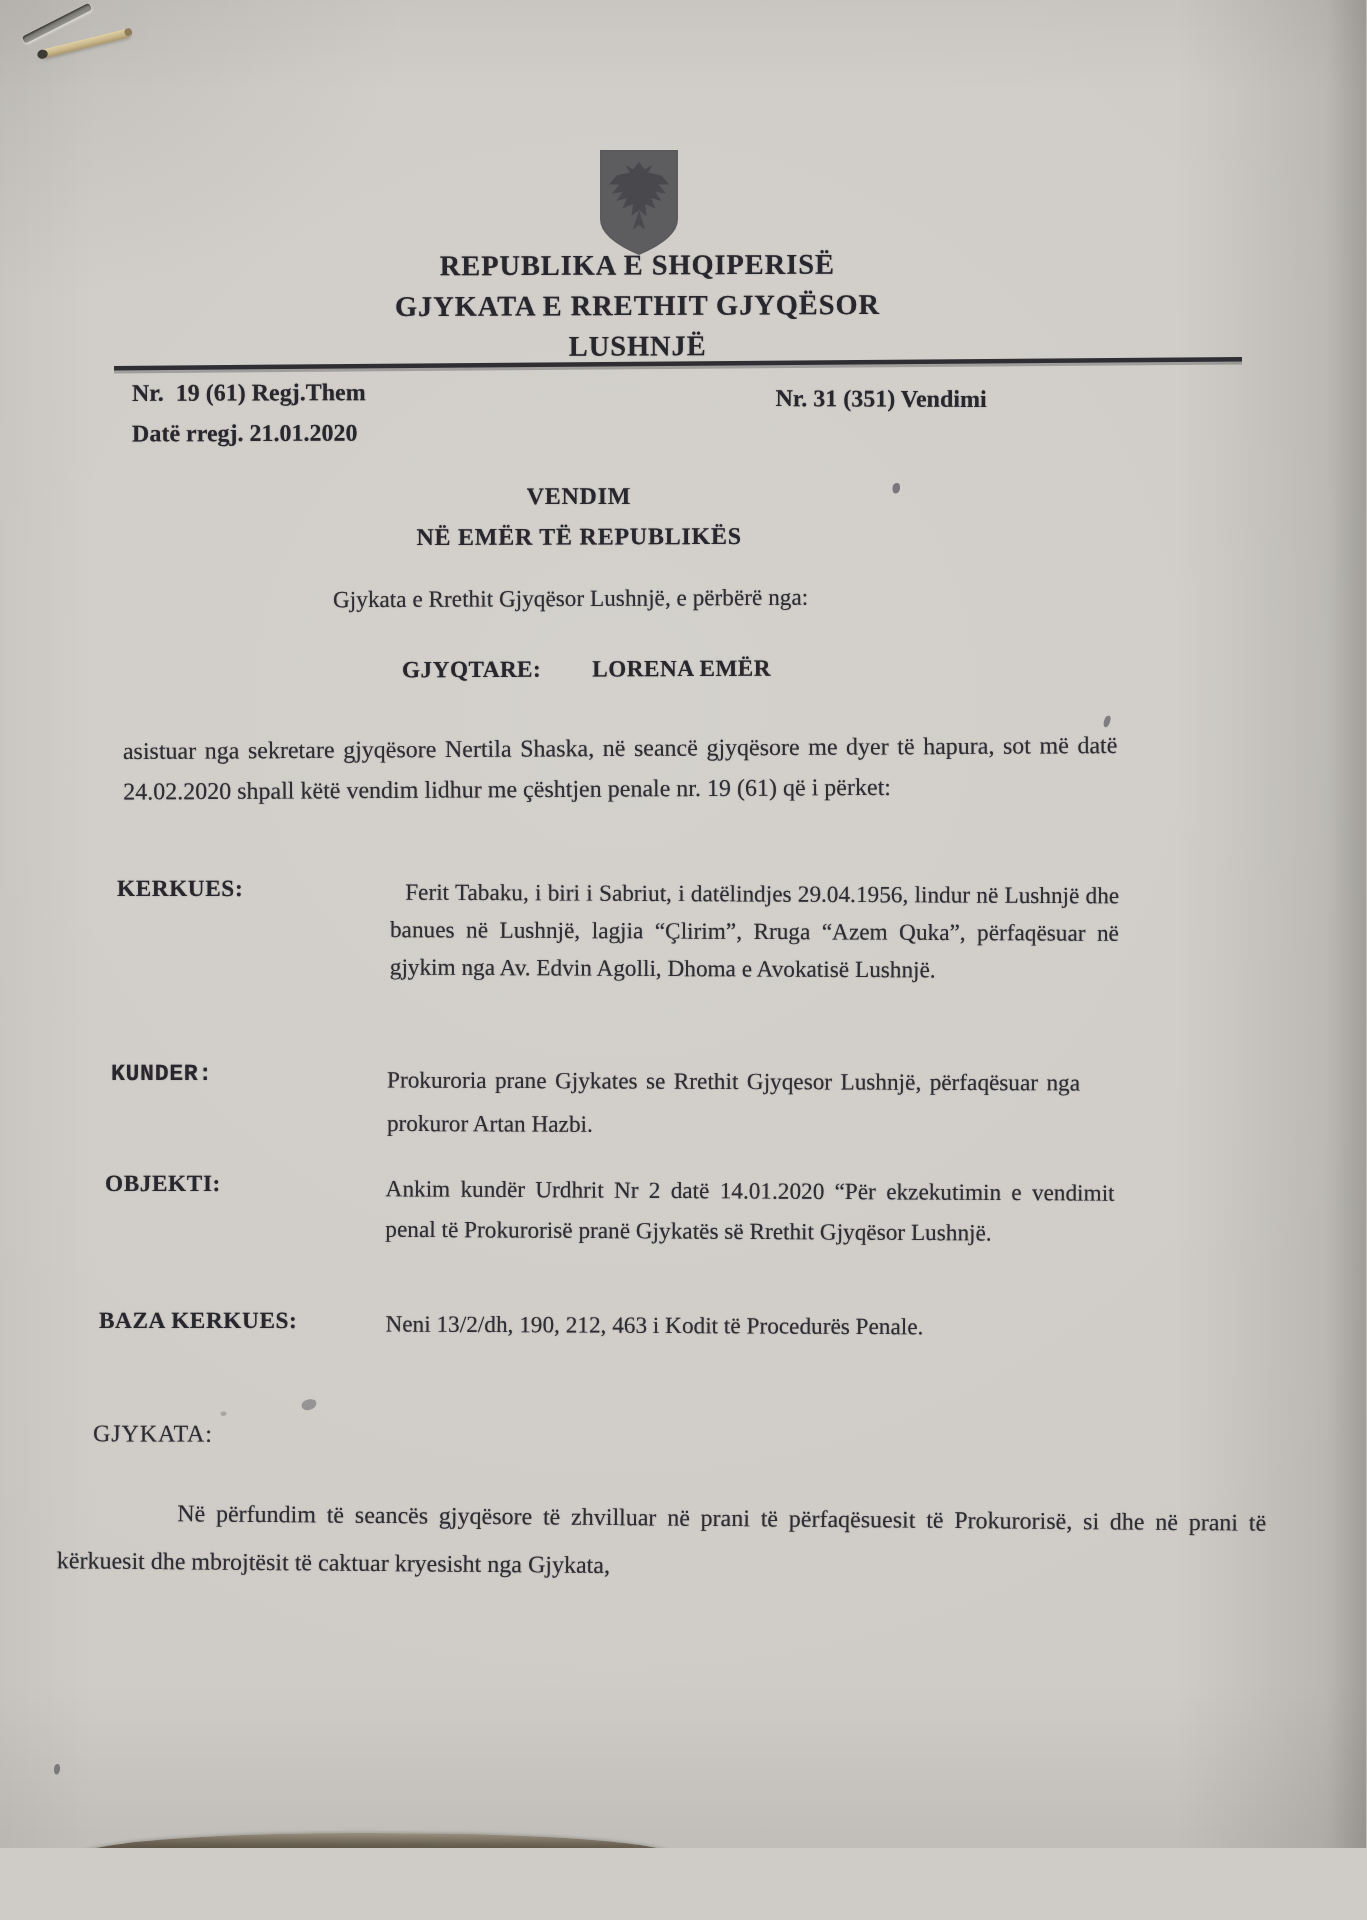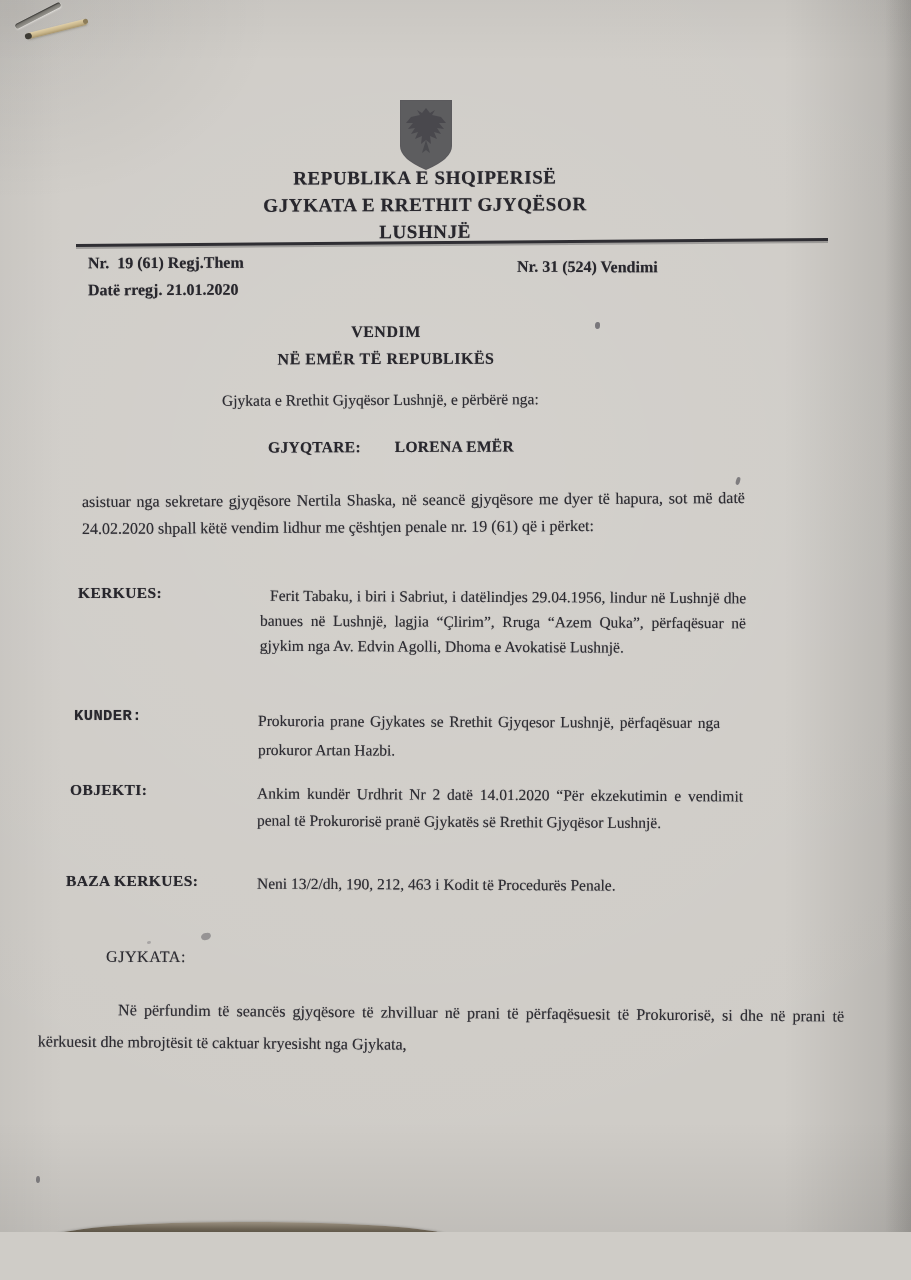--- a/index.html
+++ b/index.html
@@ -97,21 +97,21 @@
   #sec-kunder .val { left:258px; width:462px; line-height:29px; transform:rotate(0.25deg); }
 
   #sec-objekti { top:781px; }
   #sec-objekti .lbl { left:70px; }
   #sec-objekti .val { left:257px; width:486px; line-height:27px; transform:rotate(0.35deg); }
 
   #sec-baza { top:872px; }
   #sec-baza .lbl { left:66px; }
   #sec-baza .val { left:257px; width:500px; text-align:left; transform:rotate(0.3deg); }
 
-  .gjykata { position:absolute; top:948px; left:62px; font-size:16px; letter-spacing:0.6px; transform:rotate(0.2deg);margin-left:44px; }
+  .gjykata { position:absolute; top:948px; left:62px; font-size:16px; letter-spacing:0.6px; transform:rotate(0.2deg); }
 
   .closing {
     position:absolute; top:997px; left:38px; width:806px;
     font-size:16px; line-height:31.5px; text-align:justify; text-indent:80px;
     transform:rotate(0.5deg);
   }
 
   
   .speck { position:absolute; background:#5b5a60; border-radius:50% 40% 55% 45%; }
   #speck1 { left:595px; top:322px; width:5px;  height:7px; opacity:0.75; }
@@ -157,21 +157,21 @@
   </div>
 
   <div class="rule"></div>
 
   <div class="registry txt">
     <div class="reg-left">
       <div>Nr.&nbsp; 19 (61) Regj.Them</div>
       <div>Datë rregj. 21.01.2020</div>
     </div>
     <div class="reg-right">
-      <div class="nr">Nr. 31 (524) Vendimi</div>
+      <div class="nr">Nr. 31 (351) Vendimi</div>
     </div>
   </div>
 
   <div class="title-block txt">
     <div>VENDIM</div>
     <div>NË EMËR TË REPUBLIKËS</div>
   </div>
 
   <div class="intro txt">Gjykata e Rrethit Gjyqësor Lushnjë, e përbërë nga:</div>
 

